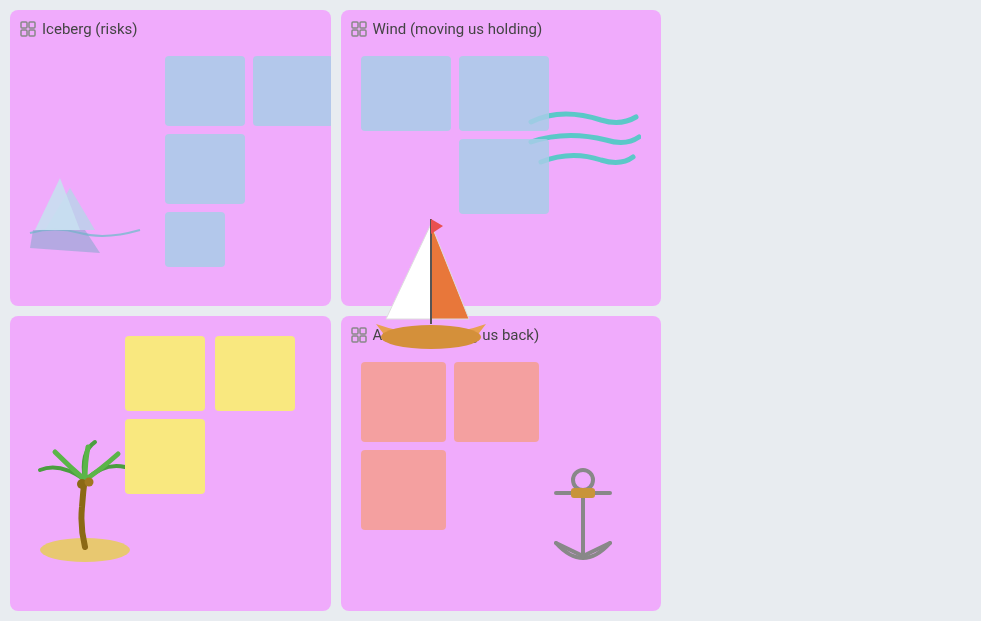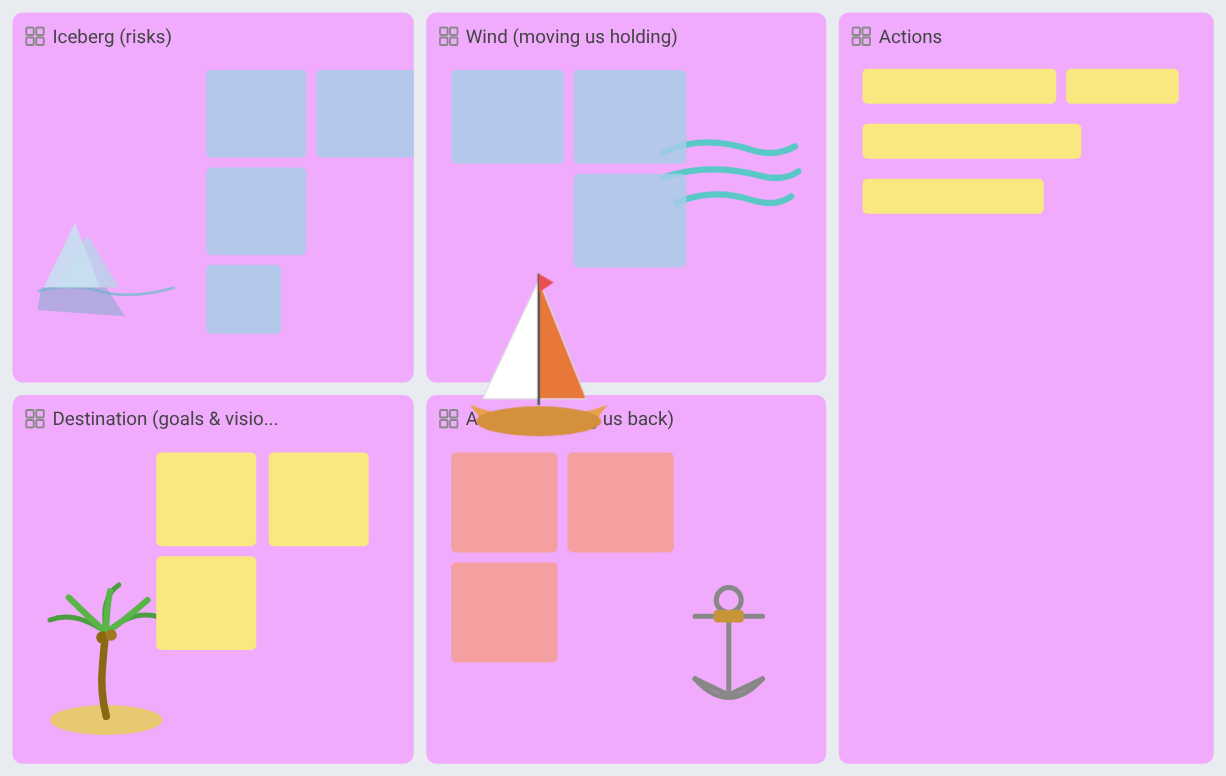--- a/index.html
+++ b/index.html
@@ -222,57 +222,22 @@
           <path d="M20,60 Q50,48 80,58 Q100,64 112,55" stroke="#5bc8c8" stroke-width="5" fill="none" stroke-linecap="round"></path>
         </svg>
       </div>
 
       <div class="sticky sticky-blue" style="left:10px;top:10px;width:90px;height:75px;"></div>
       <div class="sticky sticky-blue" style="left:108px;top:10px;width:90px;height:75px;"></div>
       <div class="sticky sticky-blue" style="left:108px;top:93px;width:90px;height:75px;"></div>
     </div>
   </div>
 
-  <div class="panel actions-panel">
-    <div class="panel-header">
-      <span class="grid-icon">
-        <svg viewBox="0 0 16 16" fill="none">
-          <rect x="1" y="1" width="6" height="6" rx="1" stroke="#888" stroke-width="1.5"></rect>
-          <rect x="9" y="1" width="6" height="6" rx="1" stroke="#888" stroke-width="1.5"></rect>
-          <rect x="1" y="9" width="6" height="6" rx="1" stroke="#888" stroke-width="1.5"></rect>
-          <rect x="9" y="9" width="6" height="6" rx="1" stroke="#888" stroke-width="1.5"></rect>
-        </svg>
-      </span>
-      <span>Actions</span>
-    </div>
-    <div class="panel-content">
-      <div style="padding: 5px;">
-        <div style="display:flex; gap:8px; margin-bottom:8px;">
-          <div class="action-bar" style="width:155px; background:#f9e87f;"></div>
-          <div class="action-bar" style="width:90px; background:#f9e87f;"></div>
-        </div>
-        <div class="action-bar" style="width:175px; background:#f9e87f;"></div>
-        <div style="height:8px;"></div>
-        <div class="action-bar" style="width:145px; background:#f9e87f;"></div>
-      </div>
-    </div>
-  </div>
 
   <div class="panel destination-panel">
-    <div class="panel-header">
-      <span class="grid-icon">
-        <svg viewBox="0 0 16 16" fill="none">
-          <rect x="1" y="1" width="6" height="6" rx="1" stroke="#888" stroke-width="1.5"></rect>
-          <rect x="9" y="1" width="6" height="6" rx="1" stroke="#888" stroke-width="1.5"></rect>
-          <rect x="1" y="9" width="6" height="6" rx="1" stroke="#888" stroke-width="1.5"></rect>
-          <rect x="9" y="9" width="6" height="6" rx="1" stroke="#888" stroke-width="1.5"></rect>
-        </svg>
-      </span>
-      <span>Destination (goals &amp; visio...</span>
-    </div>
     <div class="panel-content">
 
       <div class="palm-img">
         <svg width="110" height="130" viewBox="0 0 110 130">
 
           <ellipse cx="55" cy="118" rx="45" ry="12" fill="#e8c870"></ellipse>
 
           <path d="M55,115 Q50,95 52,75 Q53,60 55,45" stroke="#8B6914" stroke-width="6" fill="none" stroke-linecap="round"></path>
 
           <path d="M55,48 Q30,30 10,38" stroke="#4a9e3f" stroke-width="4" fill="none" stroke-linecap="round"></path>

